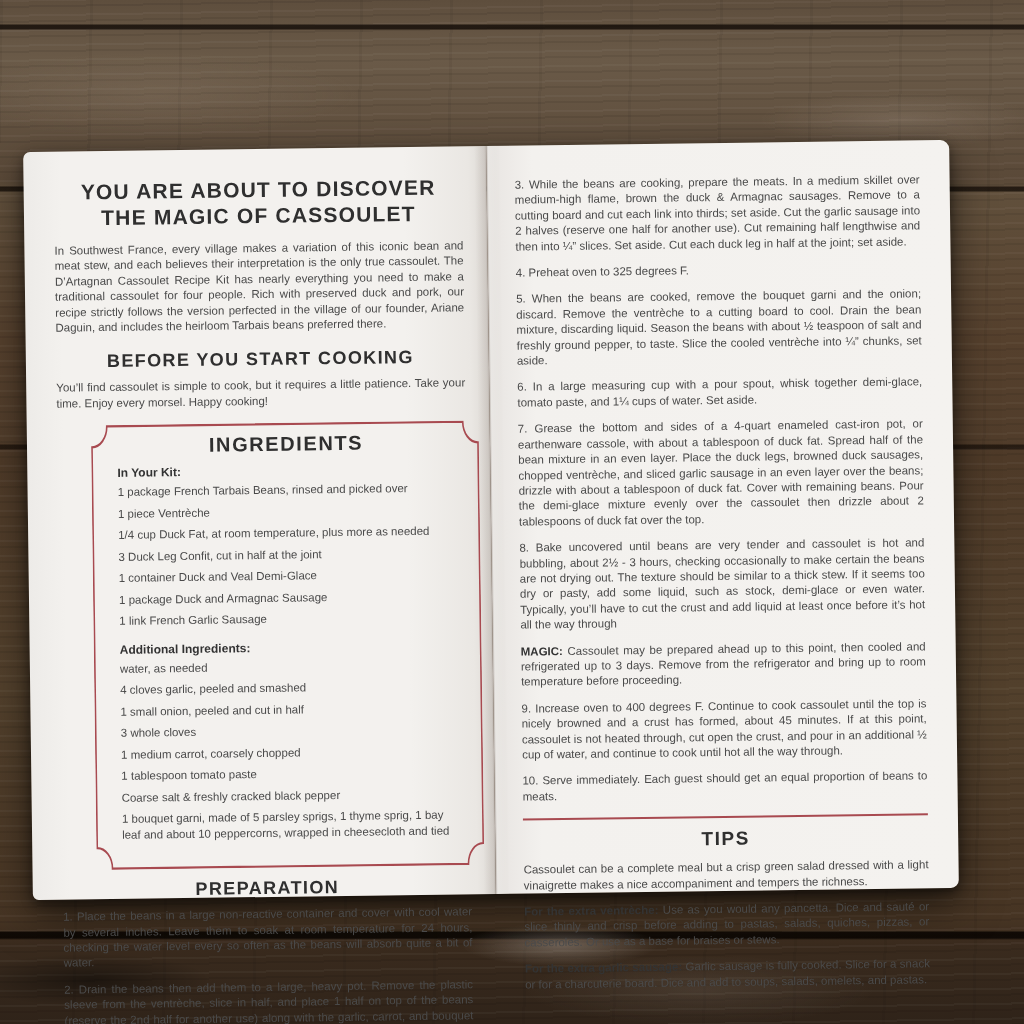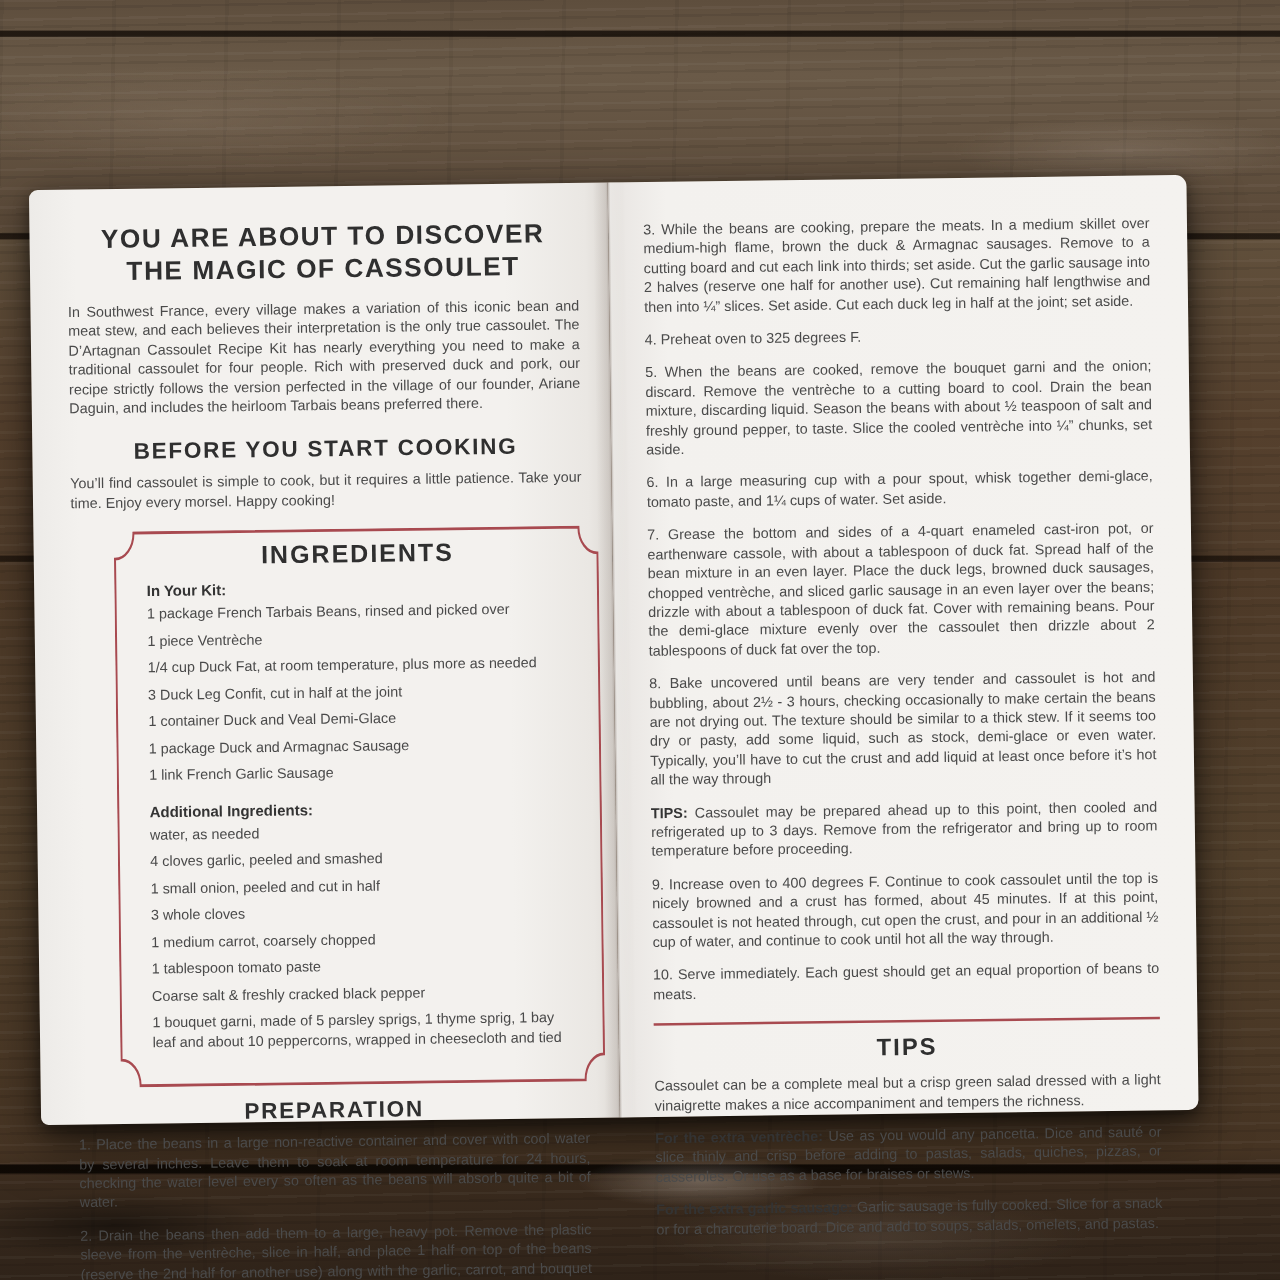--- a/index.html
+++ b/index.html
@@ -126,21 +126,21 @@
     <p class="body-text">2. Drain the beans then add them to a large, heavy pot. Remove the plastic sleeve from the ventrèche, slice in half, and place 1 half on top of the beans (reserve the 2nd half for another use) along with the garlic, carrot, and bouquet garni. Press the pointed end of each clove into the outside of the onion and add to pot. Add enough cool water to cover the mixture by at least 3 inches. Bring to a boil over medium-high heat then reduce heat to low and simmer, uncovered, until the beans are barely tender, about 1 hour.</p>
   </div>
 
   <div class="page page-right">
     <p class="body-text">3. While the beans are cooking, prepare the meats. In a medium skillet over medium-high flame, brown the duck &amp; Armagnac sausages. Remove to a cutting board and cut each link into thirds; set aside. Cut the garlic sausage into 2 halves (reserve one half for another use). Cut remaining half lengthwise and then into ¼” slices. Set aside. Cut each duck leg in half at the joint; set aside.</p>
     <p class="body-text">4. Preheat oven to 325 degrees F.</p>
     <p class="body-text">5. When the beans are cooked, remove the bouquet garni and the onion; discard. Remove the ventrèche to a cutting board to cool. Drain the bean mixture, discarding liquid. Season the beans with about ½ teaspoon of salt and freshly ground pepper, to taste. Slice the cooled ventrèche into ¼” chunks, set aside.</p>
     <p class="body-text">6. In a large measuring cup with a pour spout, whisk together demi-glace, tomato paste, and 1¼ cups of water. Set aside.</p>
     <p class="body-text">7. Grease the bottom and sides of a 4-quart enameled cast-iron pot, or earthenware cassole, with about a tablespoon of duck fat. Spread half of the bean mixture in an even layer. Place the duck legs, browned duck sausages, chopped ventrèche, and sliced garlic sausage in an even layer over the beans; drizzle with about a tablespoon of duck fat. Cover with remaining beans. Pour the demi-glace mixture evenly over the cassoulet then drizzle about 2 tablespoons of duck fat over the top.</p>
     <p class="body-text">8. Bake uncovered until beans are very tender and cassoulet is hot and bubbling, about 2½ - 3 hours, checking occasionally to make certain the beans are not drying out. The texture should be similar to a thick stew. If it seems too dry or pasty, add some liquid, such as stock, demi-glace or even water. Typically, you’ll have to cut the crust and add liquid at least once before it’s hot all the way through</p>
-    <p class="body-text"><span class="note-lead">TIPS:</span><span> Cassoulet may be prepared ahead up to this point, then cooled and refrigerated up to 3 days. Remove from the refrigerator and bring up to room temperature before proceeding.</span></p>
+    <p class="body-text"><span class="note-lead">MAGIC:</span><span> Cassoulet may be prepared ahead up to this point, then cooled and refrigerated up to 3 days. Remove from the refrigerator and bring up to room temperature before proceeding.</span></p>
     <p class="body-text">9. Increase oven to 400 degrees F. Continue to cook cassoulet until the top is nicely browned and a crust has formed, about 45 minutes. If at this point, cassoulet is not heated through, cut open the crust, and pour in an additional ½ cup of water, and continue to cook until hot all the way through.</p>
     <p class="body-text">10. Serve immediately. Each guest should get an equal proportion of beans to meats.</p>
 
     <hr class="divider">
 
     <div class="tips-heading">TIPS</div>
     <p class="body-text">Cassoulet can be a complete meal but a crisp green salad dressed with a light vinaigrette makes a nice accompaniment and tempers the richness.</p>
     <p class="body-text"><span class="tip-lead">For the extra ventrèche:</span><span> Use as you would any pancetta. Dice and sauté or slice thinly and crisp before adding to pastas, salads, quiches, pizzas, or casseroles. Or use as a base for braises or stews.</span></p>
     <p class="body-text"><span class="tip-lead">For the extra garlic sausage:</span><span> Garlic sausage is fully cooked. Slice for a snack or for a charcuterie board. Dice and add to soups, salads, omelets, and pastas.</span></p>
   </div>

